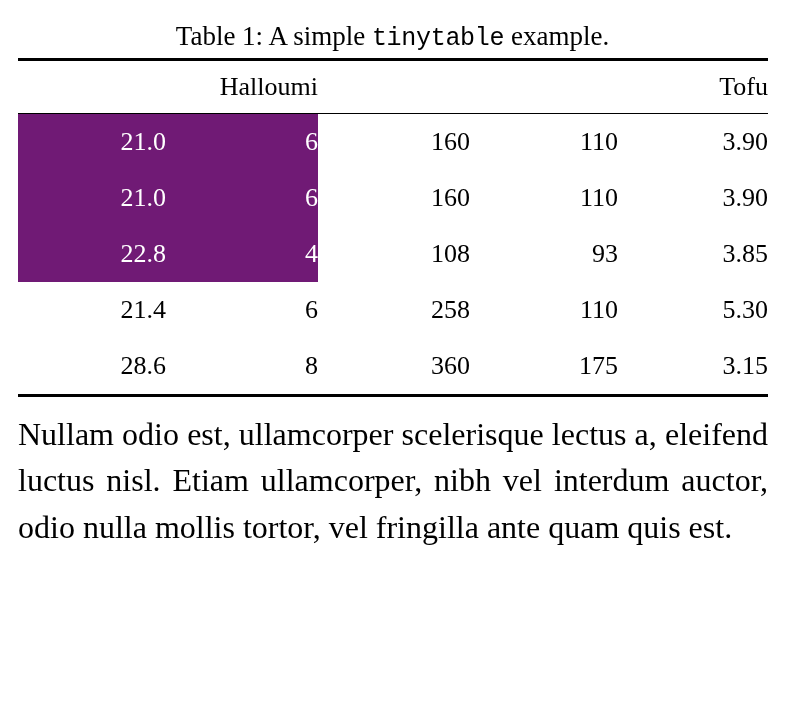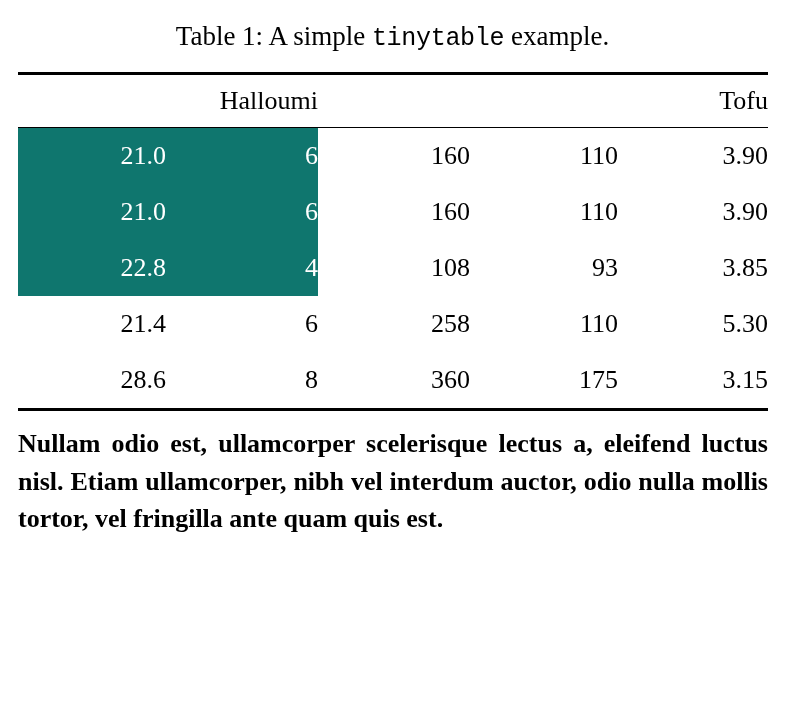--- a/index.html
+++ b/index.html
@@ -18,21 +18,21 @@
     width: 785px;
     height: 708px;
     position: relative;
     box-sizing: border-box;
     padding: 14px 18px 0 18px;
   }
   .caption {
     text-align: center;
     font-size: 27px;
     line-height: 1.2;
-    margin: 6px 0 18px 0;
+    margin: 6px 0 4px 0;
     white-space: nowrap;
   }
   .caption .mono {
     font-family: "Liberation Mono", "DejaVu Sans Mono", monospace;
     font-size: 25px;
     letter-spacing: -0.3px;
   }
   table.tt {
     border-collapse: collapse;
     width: 750px;
@@ -74,38 +74,37 @@
   .colhead td {
     height: 56px;
     font-size: 26px;
     padding-top: 2px;
   }
   .datarow td {
     height: 56px;
     font-size: 26px;
   }
   .hl {
-    background: #0f766e;
+    background: #701a75;
     color: #ffffff;
     font-weight: bold;
   }
   .c-mpg { width: 148px; text-align: center; }
   .c-cyl { width: 152px; text-align: center; }
   .c-disp { width: 152px; text-align: center; }
   .c-hp { width: 148px; text-align: center; }
   .c-drat { width: 150px; text-align: center; }
   .notes {
     width: 750px;
     margin: 14px auto 12px auto;
-    font-size: 26px;
+    font-size: 32px;
     line-height: 1.45;
     text-align: justify;
     text-align-last: left;
     hyphens: auto;
-    font-weight: bold;
   }
 </style>
 </head>
 <body>
 
 <div class="page">
 
   <div class="caption">
     <span>Table 1: A simple </span><span class="mono">tinytable</span><span> example.</span>
   </div>

